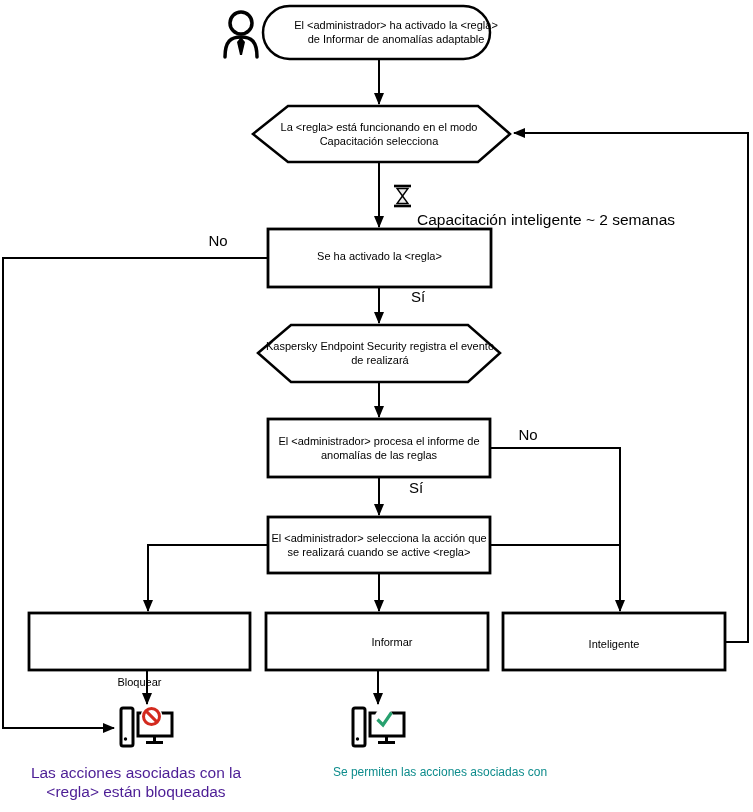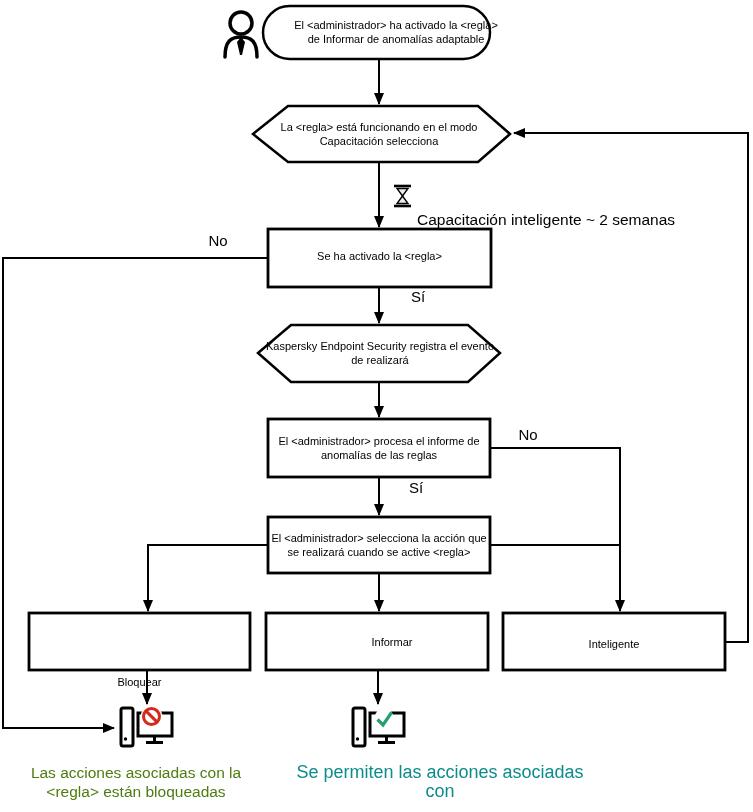--- a/index.html
+++ b/index.html
@@ -4,22 +4,22 @@
 <style>
   html,body{margin:0;padding:0;background:#fff;}
   #stage{position:relative;width:753px;height:812px;background:#ffffff;
          font-family:"Liberation Sans",sans-serif;overflow:hidden;}
   #stage svg{position:absolute;left:0;top:0;}
   .t{position:absolute;color:#000;text-align:center;}
   .small{font-size:11px;line-height:14px;}
   .lbl{font-size:15px;line-height:18px;font-weight:400;}
   .timer{font-size:15.5px;line-height:20px;white-space:nowrap;text-align:left;}
   .flexbox{display:flex;flex-direction:column;align-items:center;justify-content:center;}
-  .blocked{color:#4d7c0f;font-size:15.5px;line-height:19px;}
-  .allowed{color:#0e8c8c;font-size:18px;line-height:19px;}
+  .blocked{color:#4c1d95;font-size:15.5px;line-height:19px;}
+  .allowed{color:#0e8c8c;font-size:12px;line-height:19px;}
 </style>
 </head>
 <body>
 
 <div id="stage">
 
   <svg width="753" height="812" viewBox="0 0 753 812">
     <defs>
       <marker id="ah" markerWidth="12" markerHeight="10" refX="11" refY="5" orient="auto" markerUnits="userSpaceOnUse">
         <path d="M0,0 L12,5 L0,10 Z" fill="#000"></path>

